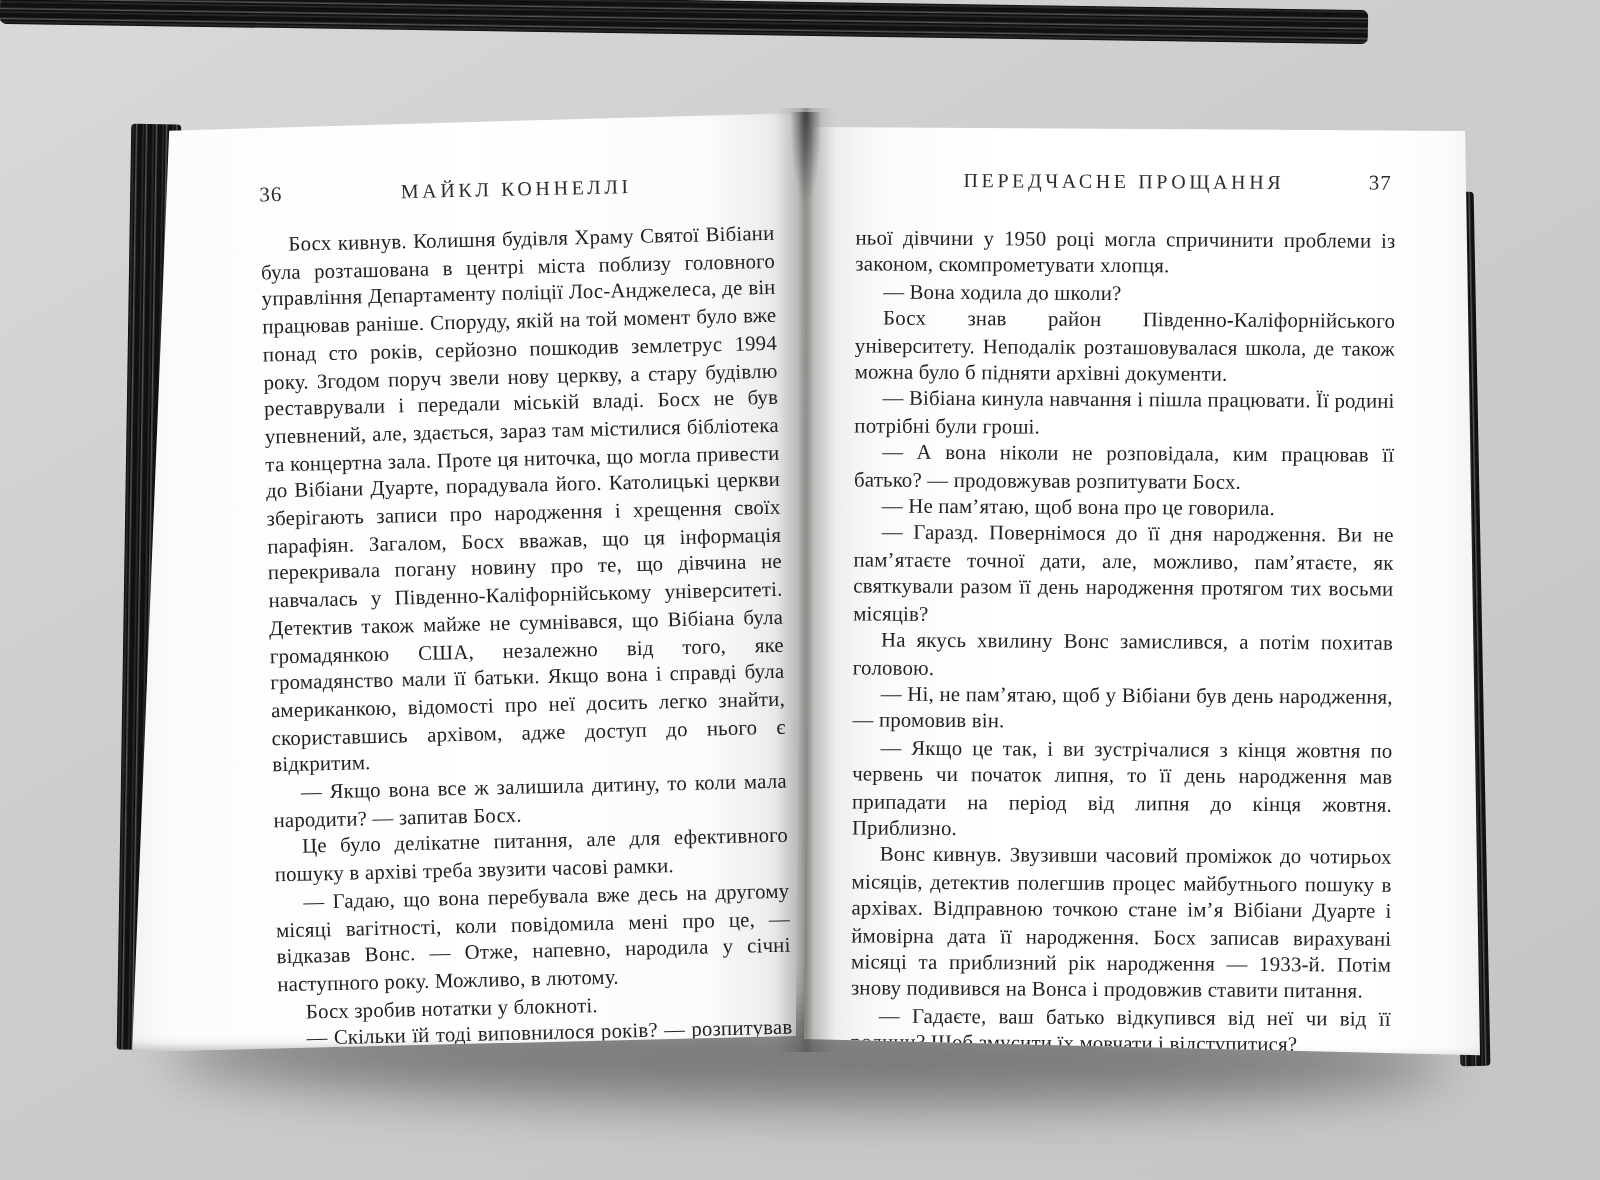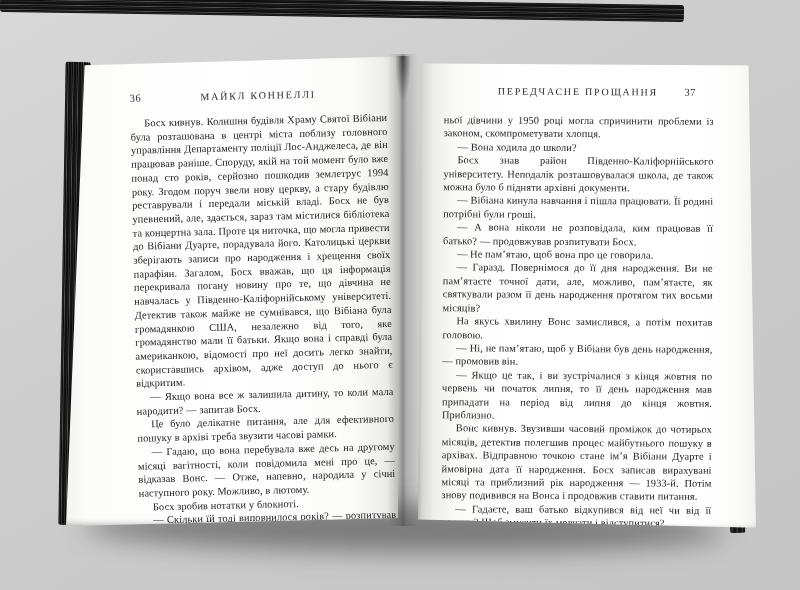--- a/index.html
+++ b/index.html
@@ -48,41 +48,40 @@
     background: linear-gradient(to right,
       #f3f3f2 0%, #fcfcfb 6%, #ffffff 50%, #fbfbfa 85%,
       #ededec 94%, #d6d6d4 98.5%, #bdbdbb 100%);
   }
   .page-right {
     left: 402px; top: 54px; width: 338px; height: 477px;
     clip-path: polygon(1.2% 2%, 97.8% 2.4%, 100% 99.3%, 0% 97.6%);
     background: linear-gradient(to right,
       #bdbdbb 0%, #d8d8d6 1.5%, #ededec 4.5%, #fafaf9 11%,
       #ffffff 28%, #ffffff 84%, #fbfbfa 95%, #f2f2f1 100%);
-    margin-left: 16px;
   }
   .page-content { position: absolute; left: 0; top: 0; right: 0; bottom: 0; }
   .page-left  .page-content { transform: rotate(-1.3deg); transform-origin: 55% 40%; }
   .page-right .page-content { transform: rotate(0.35deg); transform-origin: 45% 40%; }
 
   .header-row {
     position: absolute;
     font-size: 10px;
     letter-spacing: 1.8px;
     color: #2c2c2c;
     text-align: center;
   }
   .page-left  .header-row { left: 67px; top: 36px; width: 257px; }
   .page-right .header-row { left: 25px; top: 32px; width: 268px; }
   .page-num {
     position: absolute; top: 0;
     font-size: 10.5px; letter-spacing: 0.5px; color: #2c2c2c;
   }
   .page-num.left-num  { left: 0; }
-  .page-num.right-num { right: 16px; text-align: center; }
+  .page-num.right-num { right: 0; text-align: center; }
 
   .body-text { position: absolute; }
   .page-left  .body-text { left: 67px; top: 60px; width: 257px; }
   .page-right .body-text { left: 25px; top: 60px; width: 270px; }
 
   .body-text p {
     margin: 0;
     text-indent: 14px;
     text-align: justify;
     color: #222222;

